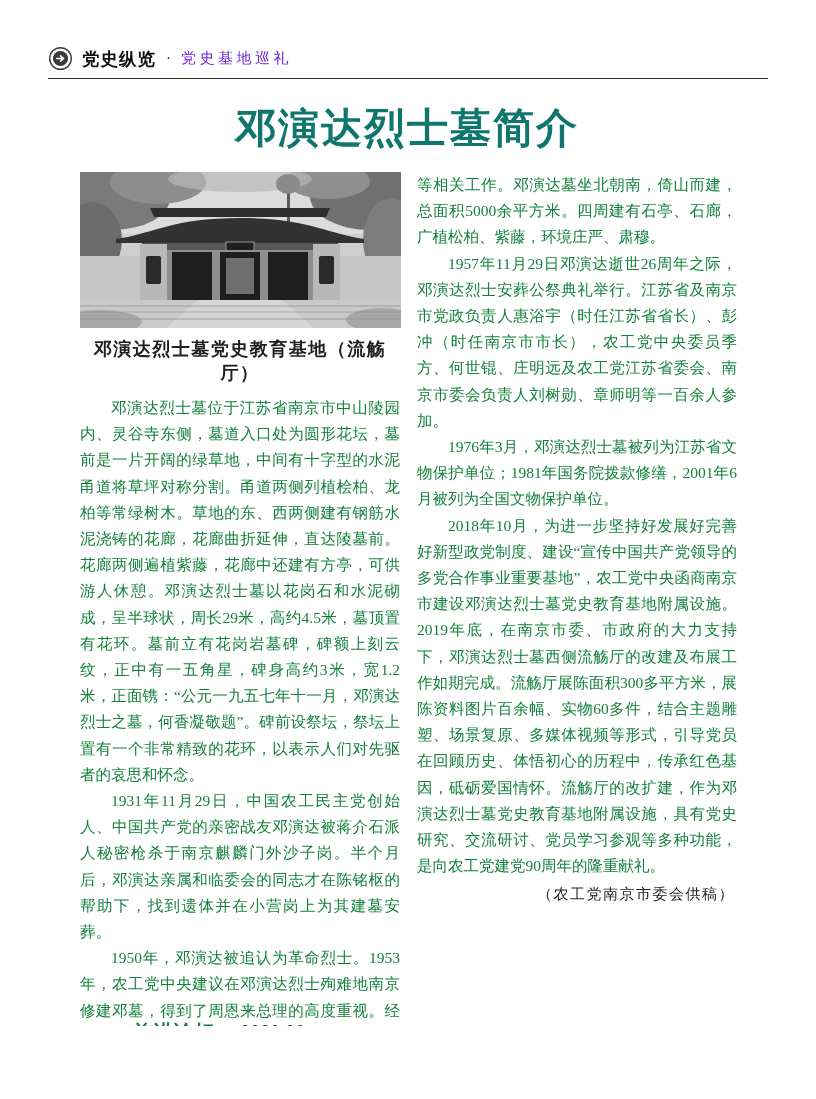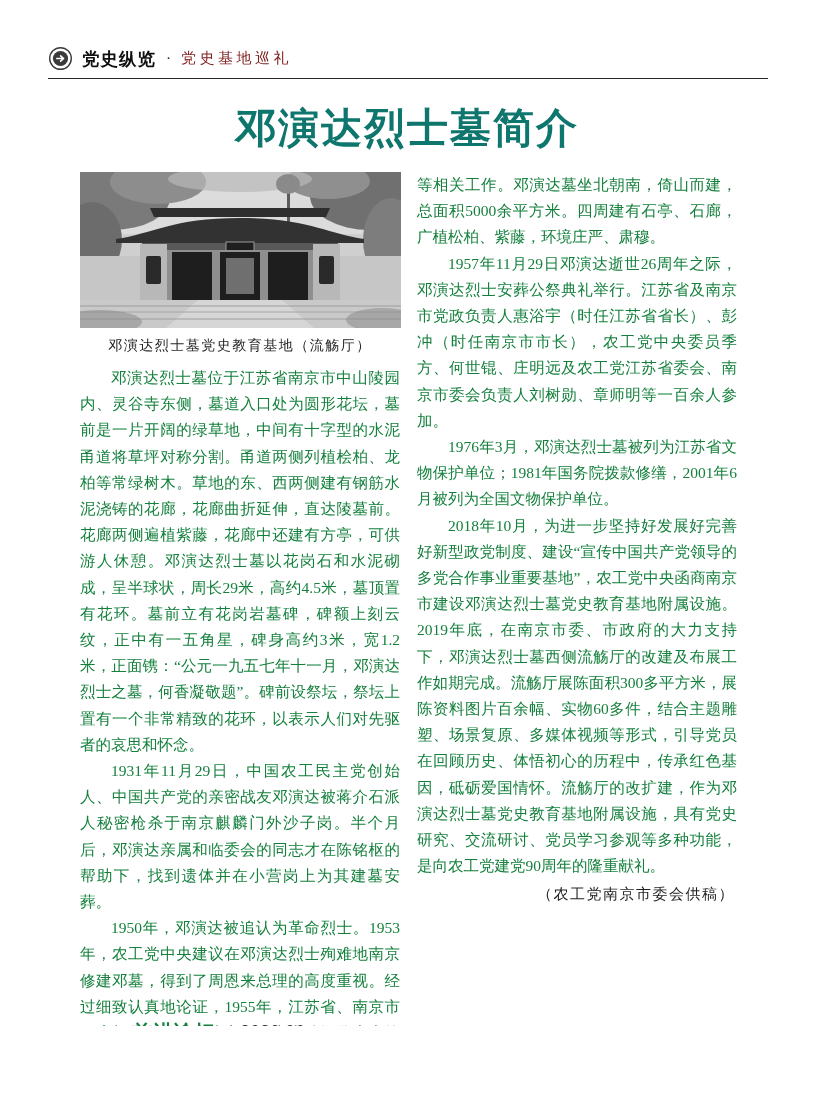--- a/index.html
+++ b/index.html
@@ -18,21 +18,21 @@
     padding-bottom:7px;
     border-bottom:1.5px solid #2a2a2a;
   }
   .hdr-icon{display:inline-flex;flex:0 0 auto;}
   .hdr-title{
     font-family:"Liberation Sans","DejaVu Sans",sans-serif;
     font-weight:bold;font-size:17.5px;color:#111;letter-spacing:1px;
   }
   .hdr-sep{font-size:15px;color:#222;margin:0 1px;}
   .hdr-sub{
-    font-size:15px;color:#7f1d1d;letter-spacing:3.5px;
+    font-size:15px;color:#6d28d9;letter-spacing:3.5px;
   }
   
   .title{
     margin:22px 2px 16px 0;
     text-align:center;
     font-family:"Liberation Sans","DejaVu Sans",sans-serif;
     font-weight:bold;
     font-size:41px;
     letter-spacing:2px;
     color:#0f766e;
@@ -54,23 +54,24 @@
   .body-par.cont{text-indent:0;}
   
   figure{margin:0 0 10px 0;padding:0;}
   .photo{
     width:321px;height:156px;line-height:0;
     background:#d9d9d9;
   }
   figcaption{
     margin-top:9px;
     text-align:center;
-    font-size:14px;
+    font-size:18px;
     letter-spacing:1.5px;
     color:#1f1f1f;
+    font-weight:bold;
   }
   
   .credit{
     margin:6px 2px 0 0;
     text-align:right;
     font-size:15px;
     letter-spacing:1.5px;
     color:#1d1d1d;
   }
   

